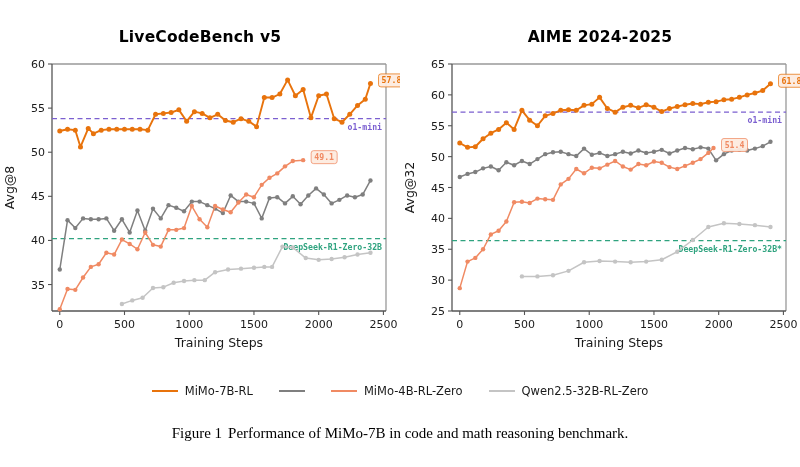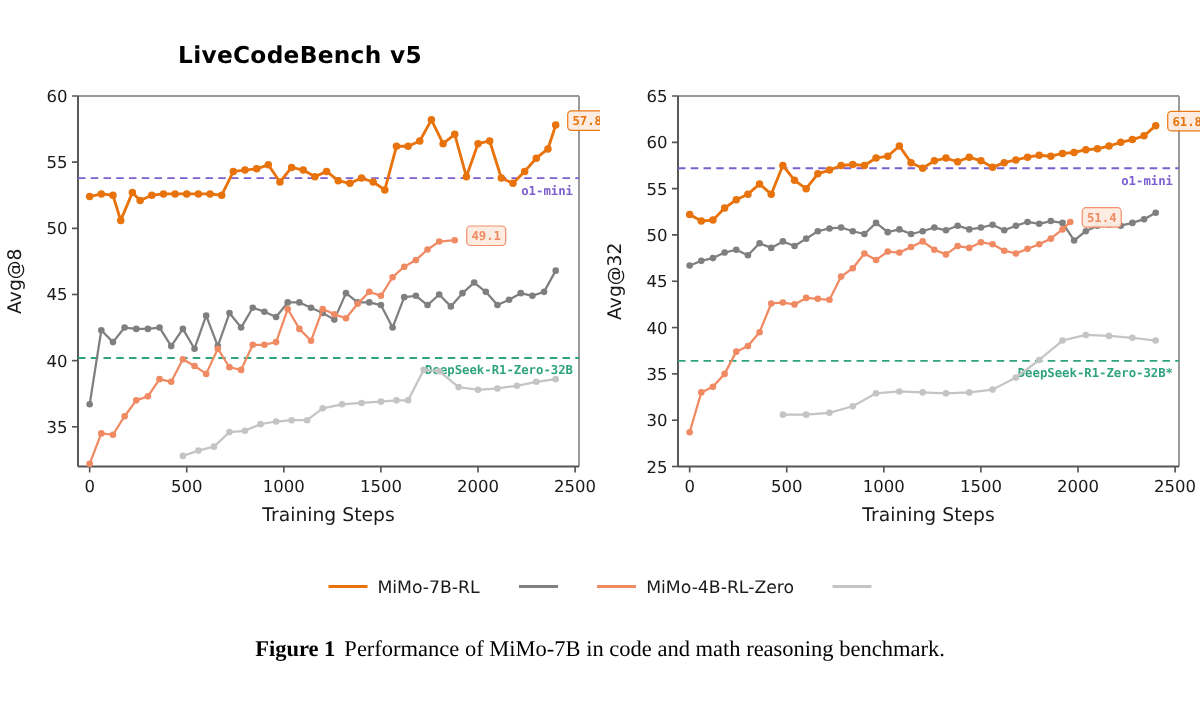--- a/index.html
+++ b/index.html
@@ -21,21 +21,21 @@
     position:absolute;left:0;top:378px;width:800px;height:26px;
     display:flex;align-items:center;justify-content:center;gap:26px;text-align:center;
   }
   .legend-item{display:flex;align-items:center;gap:7px;}
   .legend-swatch{display:block;width:26px;height:0;border-top-width:2.6px;border-top-style:solid;}
   .legend-label{font-size:11.5px;color:#1a1a1a;font-family:"DejaVu Sans",sans-serif;}
   .caption{
     position:absolute;left:0;top:425px;width:800px;text-align:center;
     font-family:"Liberation Serif",serif;font-size:15px;color:#000;
   }
-  .caption .cap-num{font-weight:bold;}
+  .caption .cap-num{font-weight:normal;}
   .cap-text{margin-left:6px;}
   text{font-family:"DejaVu Sans",sans-serif;}
   .tick{font-size:11px;fill:#1a1a1a;}
   .axtitle{font-size:12.5px;fill:#1a1a1a;}
   .reflabel{font-size:8.2px;font-weight:bold;font-family:"DejaVu Sans Mono",monospace;}
   .annlabel{font-size:8.2px;font-weight:bold;font-family:"DejaVu Sans Mono",monospace;}
 </style>
 </head>
 <body>
 
@@ -225,20 +225,21 @@
             <circle cx="370.4651162790698" cy="234.7785714285714" r="2.2" fill="#C4C4C4"></circle>
             <rect x="378.4651162790698" y="55.90714285714287" width="26" height="13" rx="2.5" fill="#FDEBE0" stroke="#E8730C" stroke-width="0.8" opacity="0.95"></rect>
             <text x="391.4651162790698" y="65.40714285714287" text-anchor="middle" class="annlabel" fill="#E8730C">57.8</text>
             <rect x="311.1472868217054" y="132.6535714285714" width="26" height="13" rx="2.5" fill="#FDEBE0" stroke="#F08A63" stroke-width="0.8" opacity="0.95"></rect>
             <text x="324.1472868217054" y="142.1535714285714" text-anchor="middle" class="annlabel" fill="#F08A63">49.1</text>
           </svg>
       </div>
     </div>
 
     <div class="panel">
+      <div class="panel-title">AIME 2024-2025</div>
       <div class="plotwrap">
         <svg id="svg-right" width="400" height="355">
             <line x1="52" y1="46" x2="386" y2="46" stroke="#999999" stroke-width="1.3"></line>
             <line x1="386" y1="46" x2="386" y2="293" stroke="#999999" stroke-width="1.3"></line>
             <line x1="52" y1="46" x2="52" y2="293" stroke="#555555" stroke-width="1.3"></line>
             <line x1="52" y1="293" x2="386" y2="293" stroke="#555555" stroke-width="1.3"></line>
             <line x1="48" y1="293" x2="52" y2="293" stroke="#555555" stroke-width="1.1"></line>
             <text x="45" y="297" text-anchor="end" class="tick">25</text>
             <line x1="48" y1="262.125" x2="52" y2="262.125" stroke="#555555" stroke-width="1.1"></line>
             <text x="45" y="266.125" text-anchor="end" class="tick">30</text>
@@ -428,20 +429,21 @@
     </div>
     <div class="legend-item">
       <span class="legend-swatch" style="border-top-color:#7F7F7F"></span>
     </div>
     <div class="legend-item">
       <span class="legend-swatch" style="border-top-color:#F08A63"></span>
       <span class="legend-label">MiMo-4B-RL-Zero</span>
     </div>
     <div class="legend-item">
       <span class="legend-swatch" style="border-top-color:#C4C4C4"></span>
+      <span class="legend-label">Qwen2.5-32B-RL-Zero</span>
     </div>
   </div>
 
   <div class="caption">
     <span class="cap-num">Figure 1</span><span class="cap-text">Performance of MiMo-7B in code and math reasoning benchmark.</span>
   </div>
 
 </div>
 
 </body></html>

